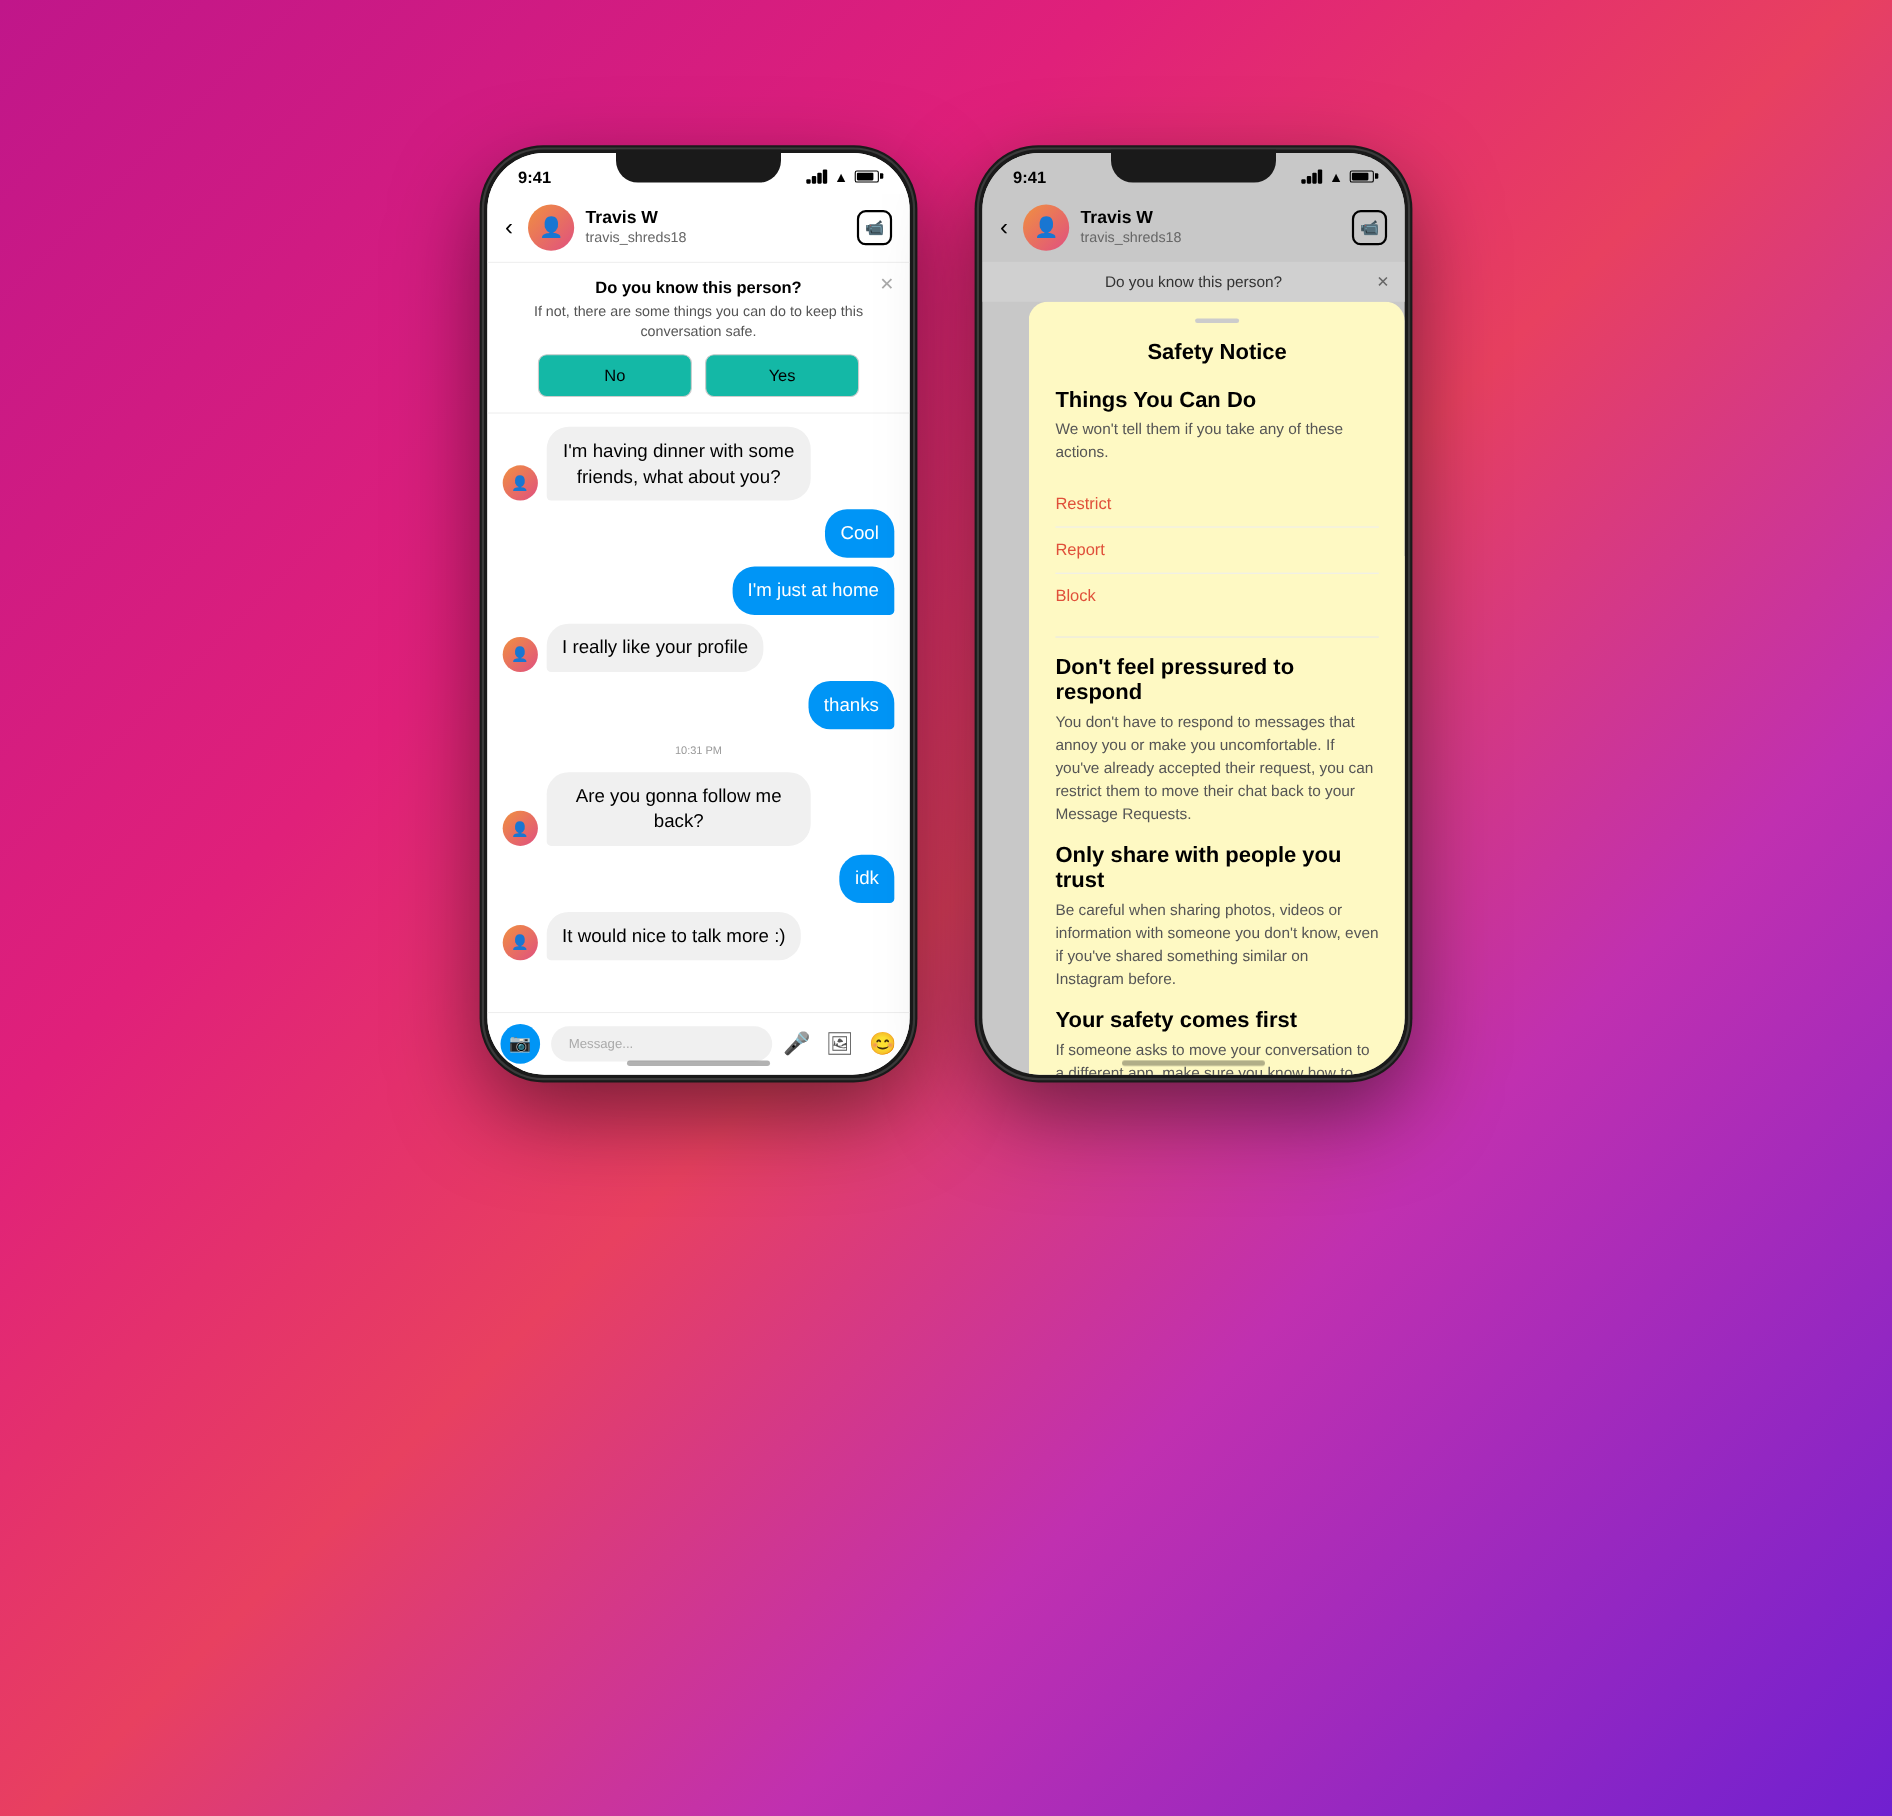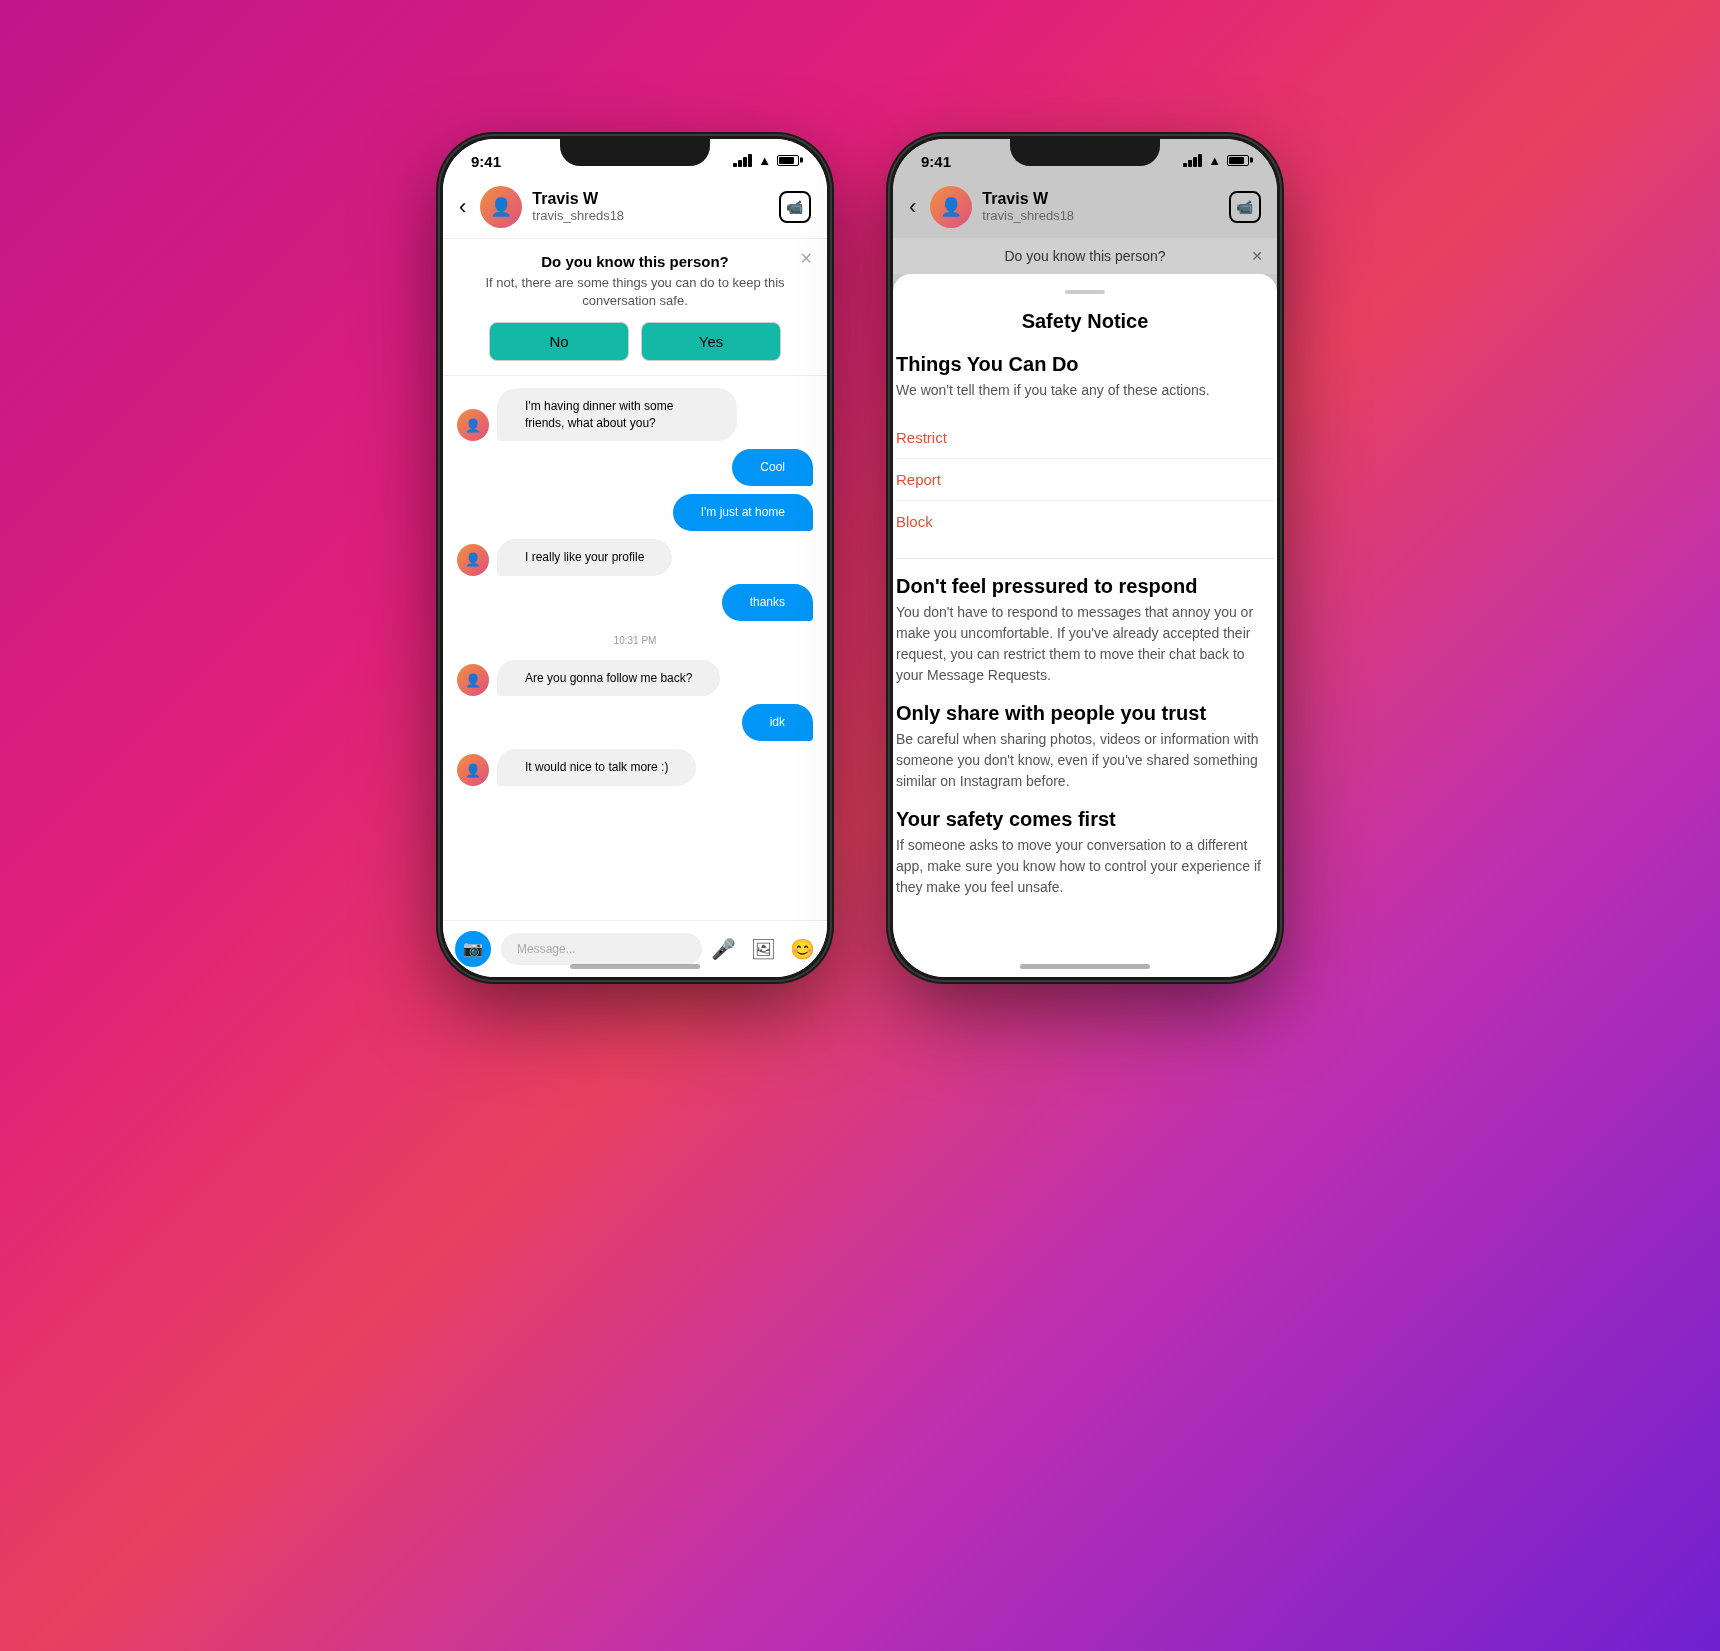--- a/index.html
+++ b/index.html
@@ -210,24 +210,25 @@
       flex-shrink: 0;
       display: flex;
       align-items: center;
       justify-content: center;
       font-size: 13px;
       color: #fff;
     }
 
     .msg-bubble {
       max-width: 240px;
-      padding: 10px 28px;
+      padding: 10px 14px;
       border-radius: 20px;
-      font-size: 12px;
+      font-size: 17px;
       line-height: 1.4;
+      text-align: center;
     }
 
     .msg-bubble.incoming {
       background: #f0f0f0;
       color: #000;
       border-bottom-left-radius: 4px;
     }
 
     .msg-bubble.outgoing {
       background: #0095f6;
@@ -317,24 +318,25 @@
       background: #d0d0d0;
       text-align: center;
       padding: 10px;
       font-size: 14px;
       color: #333;
       position: relative;
     }
 
     .safety-sheet {
       flex: 1;
-      background: #ffffff;
+      background: #fef9c3;
       border-radius: 18px 18px 0 0;
-      padding: 16px 3px;
+      padding: 16px 24px;
       overflow-y: auto;
+      margin-left: 42px;
     }
 
     .sheet-handle {
       width: 40px;
       height: 4px;
       background: #ccc;
       border-radius: 2px;
       margin: 0 auto 16px;
     }
 

